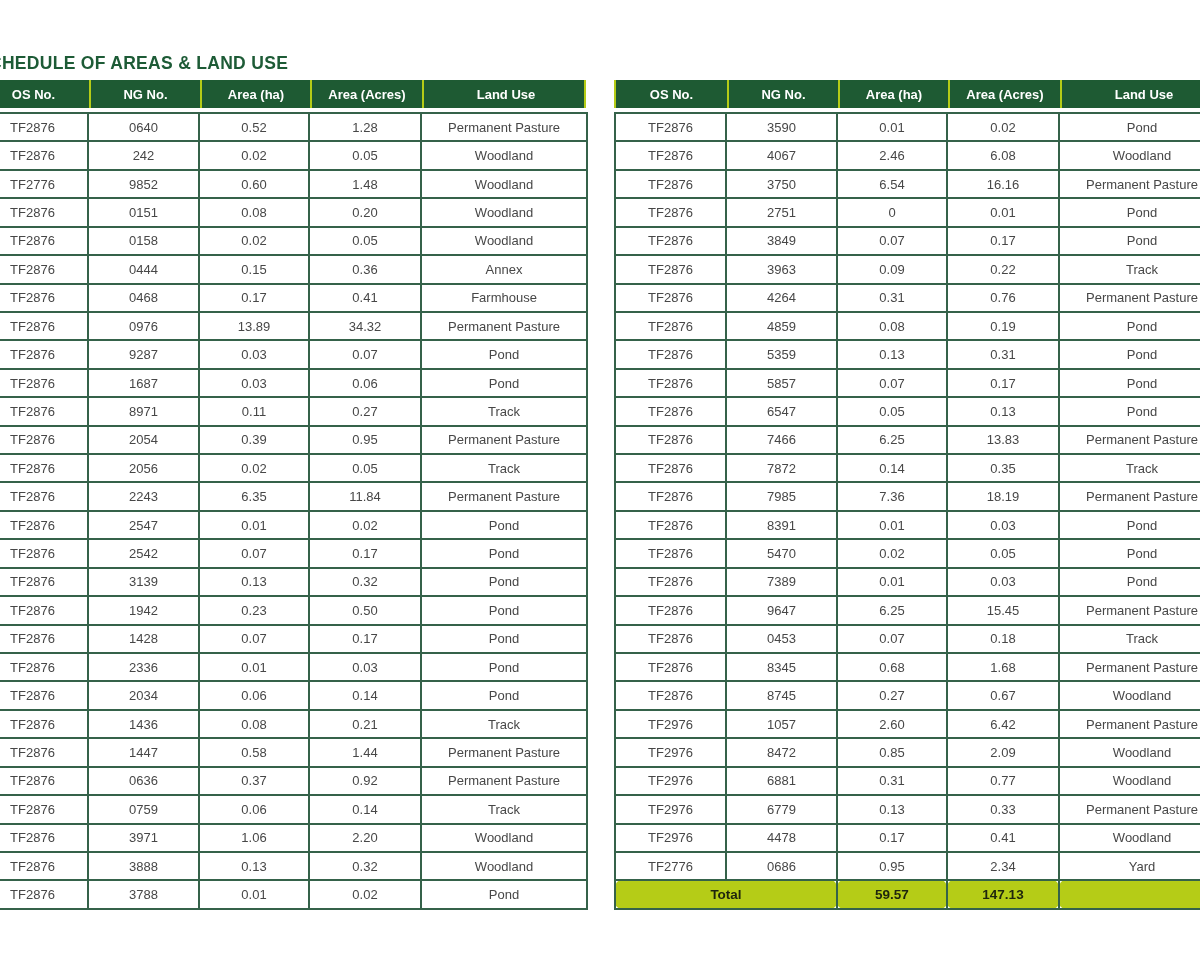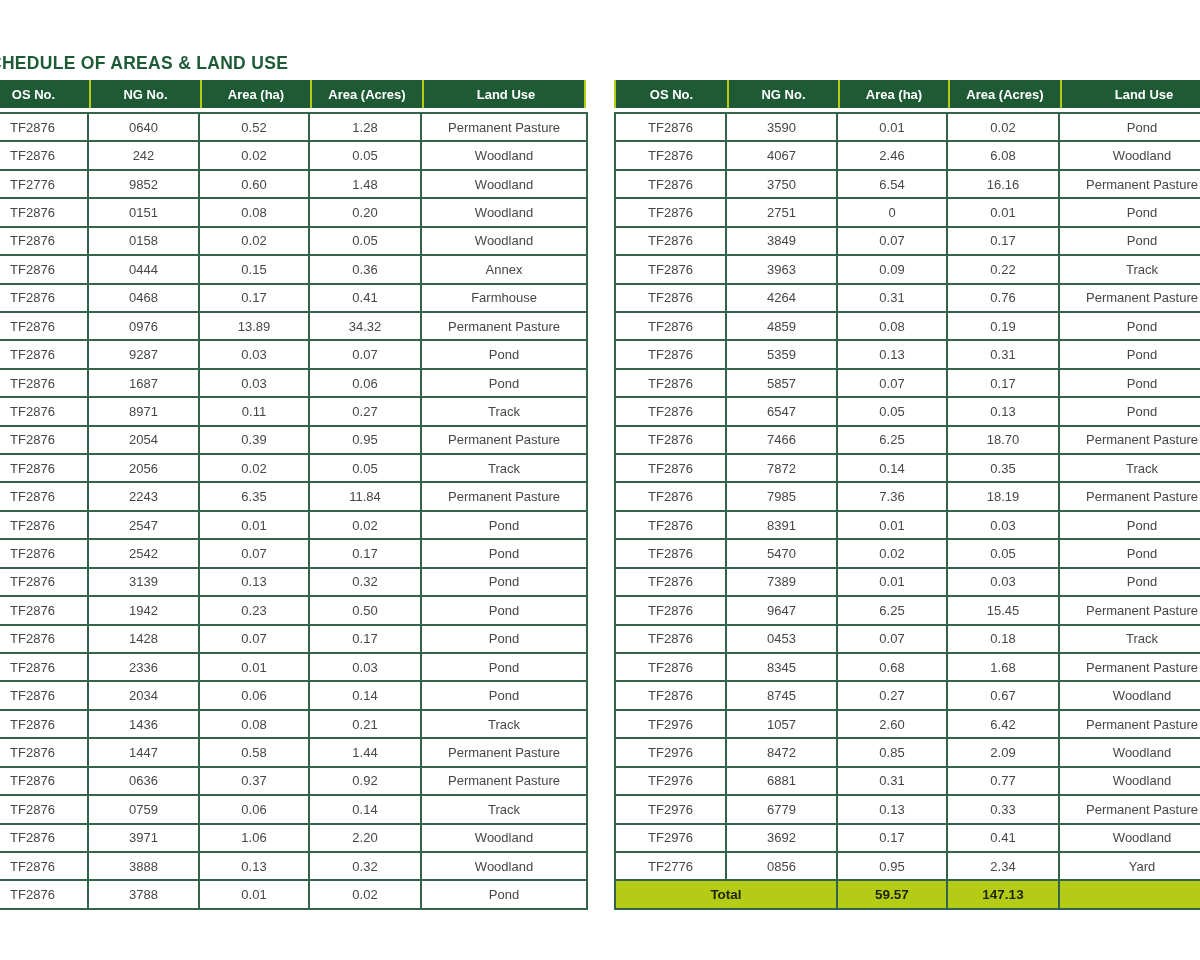--- a/index.html
+++ b/index.html
@@ -43,21 +43,21 @@
   table.body col.c2 { width: 110px; } table.body col.c3 { width: 112px; }
   table.body col.c4 { width: 166px; }
   table.body tr { height: 28.43px; }
   table.body td {
     border: 2px solid #35624a; background: #ffffff;
     text-align: center; vertical-align: middle;
     font-size: 13px; color: #474747; padding: 0 2px;
     overflow: hidden; white-space: nowrap;
   }
   tfoot.total-row td {
-    background: #b5cc17; color: #1e250d; font-weight: bold; font-size: 13.5px;
+    background: #b5cc17; color: #1e250d; font-weight: bold; font-size: 13.5px; border-radius: 7px;
   }
 </style>
 </head>
 <body>
 
 <div class="sheet">
 
   <div class="page-title">SCHEDULE OF AREAS &amp; LAND USE</div>
 
   <div class="table-unit left">
@@ -368,21 +368,21 @@
             <td>TF2876</td>
             <td>6547</td>
             <td>0.05</td>
             <td>0.13</td>
             <td>Pond</td>
           </tr>
           <tr>
             <td>TF2876</td>
             <td>7466</td>
             <td>6.25</td>
-            <td>18.70</td>
+            <td>13.83</td>
             <td>Permanent Pasture</td>
           </tr>
           <tr>
             <td>TF2876</td>
             <td>7872</td>
             <td>0.14</td>
             <td>0.35</td>
             <td>Track</td>
           </tr>
           <tr>
@@ -464,28 +464,28 @@
           </tr>
           <tr>
             <td>TF2976</td>
             <td>6779</td>
             <td>0.13</td>
             <td>0.33</td>
             <td>Permanent Pasture</td>
           </tr>
           <tr>
             <td>TF2976</td>
-            <td>3692</td>
+            <td>4478</td>
             <td>0.17</td>
             <td>0.41</td>
             <td>Woodland</td>
           </tr>
           <tr>
             <td>TF2776</td>
-            <td>0856</td>
+            <td>0686</td>
             <td>0.95</td>
             <td>2.34</td>
             <td>Yard</td>
           </tr>
         </tbody>
       <tfoot class="total-row">
         <tr>
           <td colspan="2">Total</td>
           <td>59.57</td>
           <td>147.13</td>

